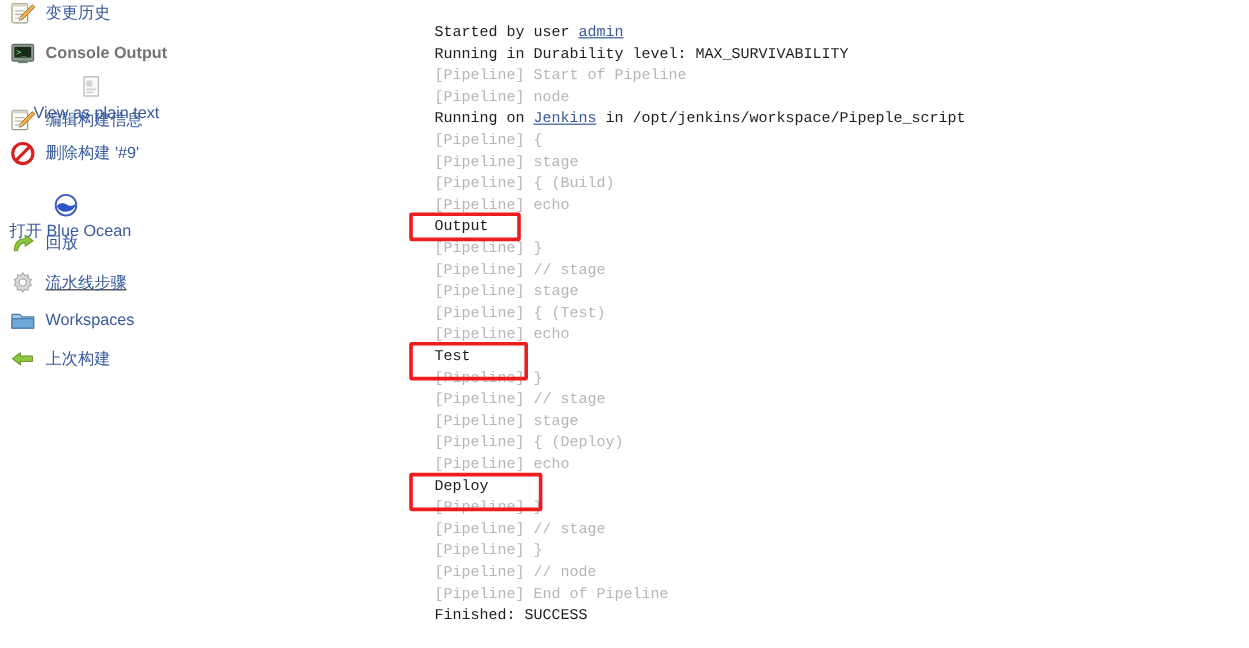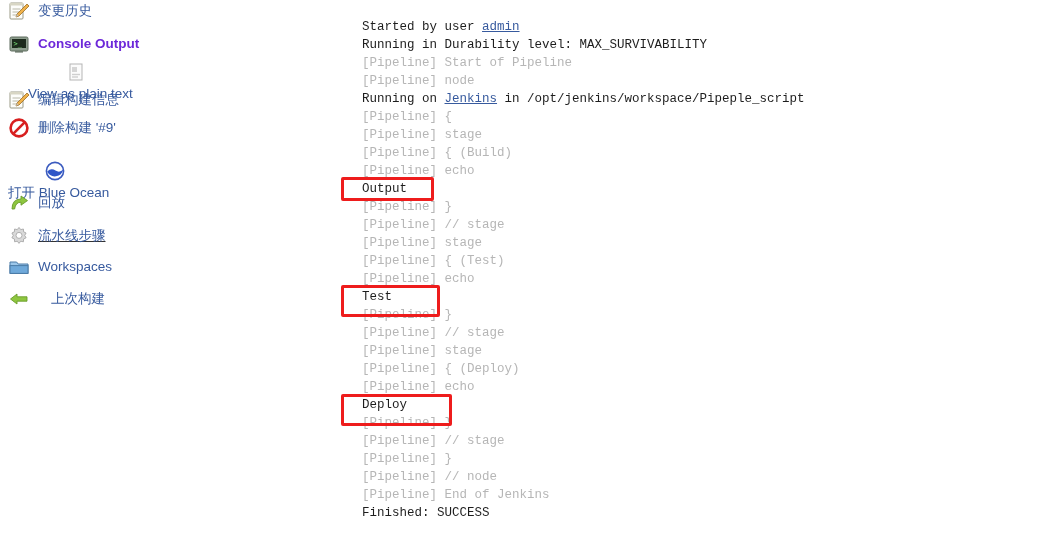--- a/index.html
+++ b/index.html
@@ -53,21 +53,21 @@
   }
   .side-icon svg { display: block; }
 
   .side-label {
     font-family: "Liberation Sans", sans-serif;
     font-size: 13.5px;
     color: #375a9e;
     line-height: 22px;
   }
   .side-label.current {
-    color: #6d28d9;
+    color: #737373;
     font-weight: bold;
   }
 
   
   #console {
     position: absolute;
     left: 362px;
     top: 18px;
     width: 660px;
   }
@@ -190,21 +190,21 @@
       </div>
       <div class="side-item" style="top: 256px;">
         <span class="side-icon">
           <svg width="22" height="22" viewBox="0 0 22 22">
             <path d="M2 6 L8.6 6 L10.2 8 L20 8 L20 17.4 L2 17.4 Z" fill="#9cc7ea" stroke="#4a7ba6" stroke-width="1"></path>
             <rect x="2" y="9.6" width="18" height="7.8" fill="#6fa9da" stroke="#4a7ba6" stroke-width="1"></rect>
           </svg>
         </span>
         <span class="side-label">Workspaces</span>
       </div>
-      <div class="side-item" style="top: 288px; gap: 13px;">
+      <div class="side-item" style="top: 288px;">
         <span class="side-icon">
           <svg width="22" height="22" viewBox="0 0 22 22">
             <path d="M2.5 11 L9 6 L9 8.8 L19 8.8 L19 13.2 L9 13.2 L9 16 Z" fill="#8ec63f" stroke="#6a9c2a" stroke-width="0.9" stroke-linejoin="round"></path>
           </svg>
         </span>
         <span class="side-label">上次构建</span>
       </div>
     </div>
 
   <div id="console">
@@ -227,21 +227,21 @@
       <div class="cline"><span class="pl">[Pipeline] </span><span class="pl">}</span></div>
       <div class="cline"><span class="pl">[Pipeline] </span><span class="pl">// stage</span></div>
       <div class="cline"><span class="pl">[Pipeline] </span><span class="pl">stage</span></div>
       <div class="cline"><span class="pl">[Pipeline] </span><span class="pl">{ (Deploy)</span></div>
       <div class="cline"><span class="pl">[Pipeline] </span><span class="pl">echo</span></div>
       <div class="cline"><span>Deploy</span></div>
       <div class="cline"><span class="pl">[Pipeline] </span><span class="pl">}</span></div>
       <div class="cline"><span class="pl">[Pipeline] </span><span class="pl">// stage</span></div>
       <div class="cline"><span class="pl">[Pipeline] </span><span class="pl">}</span></div>
       <div class="cline"><span class="pl">[Pipeline] </span><span class="pl">// node</span></div>
-      <div class="cline"><span class="pl">[Pipeline] </span><span class="pl">End of Jenkins</span></div>
+      <div class="cline"><span class="pl">[Pipeline] </span><span class="pl">End of Pipeline</span></div>
       <div class="cline"><span>Finished: SUCCESS</span></div>
     </div>
 
   <div id="annotation-layer">
       <div class="redbox" style="left: 341px; top: 177px; width: 93px; height: 24px; border-color: rgb(238, 28, 28);"></div>
       <div class="redbox" style="left: 341px; top: 285px; width: 99px; height: 32px; border-color: rgb(238, 28, 28);"></div>
       <div class="redbox" style="left: 341px; top: 394px; width: 111px; height: 32px; border-color: rgb(238, 28, 28);"></div>
     </div>
 
 </div>

